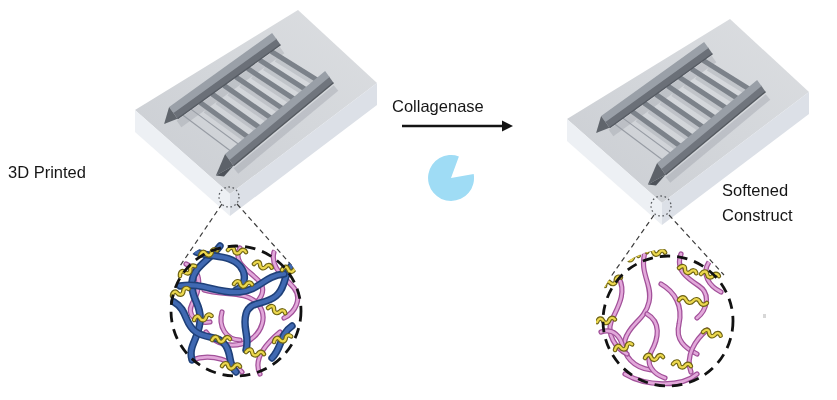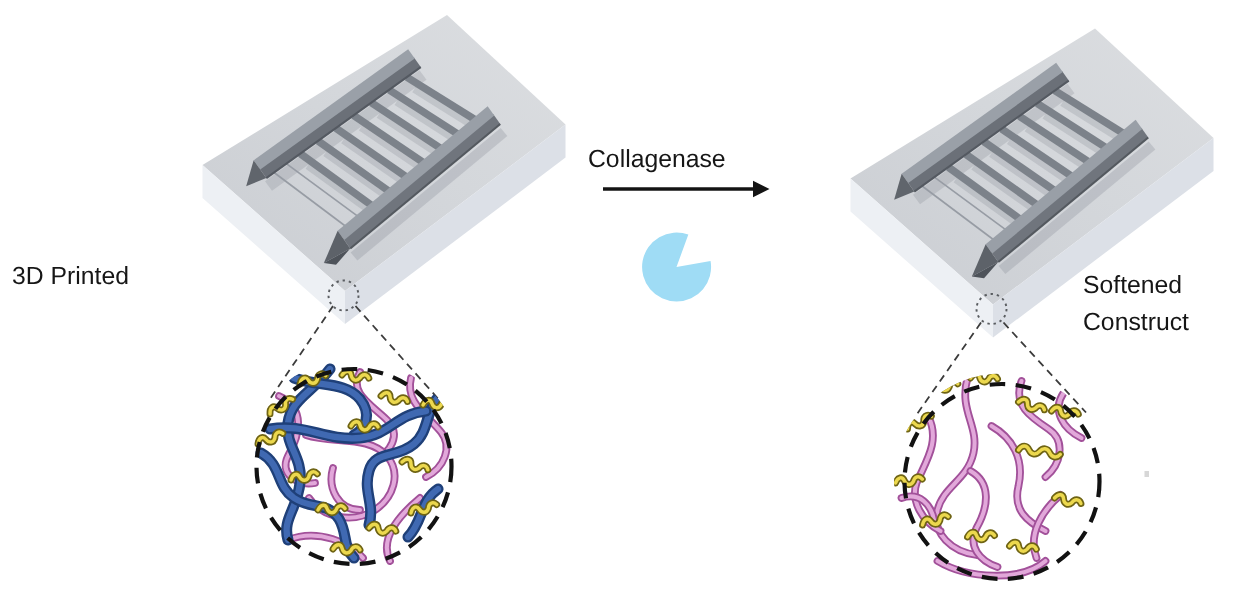--- a/index.html
+++ b/index.html
@@ -89,21 +89,21 @@
   </svg>
 
   <svg class="abs" style="left:115px;top:3px" width="270" height="222" viewBox="0 0 270 222">
     <use href="#construct-graphic" xlink:href="#construct-graphic"></use>
   </svg>
 
   <svg class="abs" style="left:547px;top:12px" width="270" height="222" viewBox="0 0 270 222">
     <use href="#construct-graphic" xlink:href="#construct-graphic"></use>
   </svg>
 
-  <div class="abs label" style="left:8px;top:172px;width:170px">
+  <div class="abs label" style="left:8px;top:160px;width:170px">
     <div>3D Printed</div>
   </div>
 
   <div class="abs label" style="left:392px;top:94px;width:130px">Collagenase</div>
 
   <svg class="abs" style="left:400px;top:118px" width="116" height="16" viewBox="0 0 116 16">
     <line x1="2" y1="8" x2="103" y2="8" stroke="#141414" stroke-width="2.4"></line>
     <polygon points="102,2.5 113,8 102,13.5" fill="#141414"></polygon>
   </svg>
 

